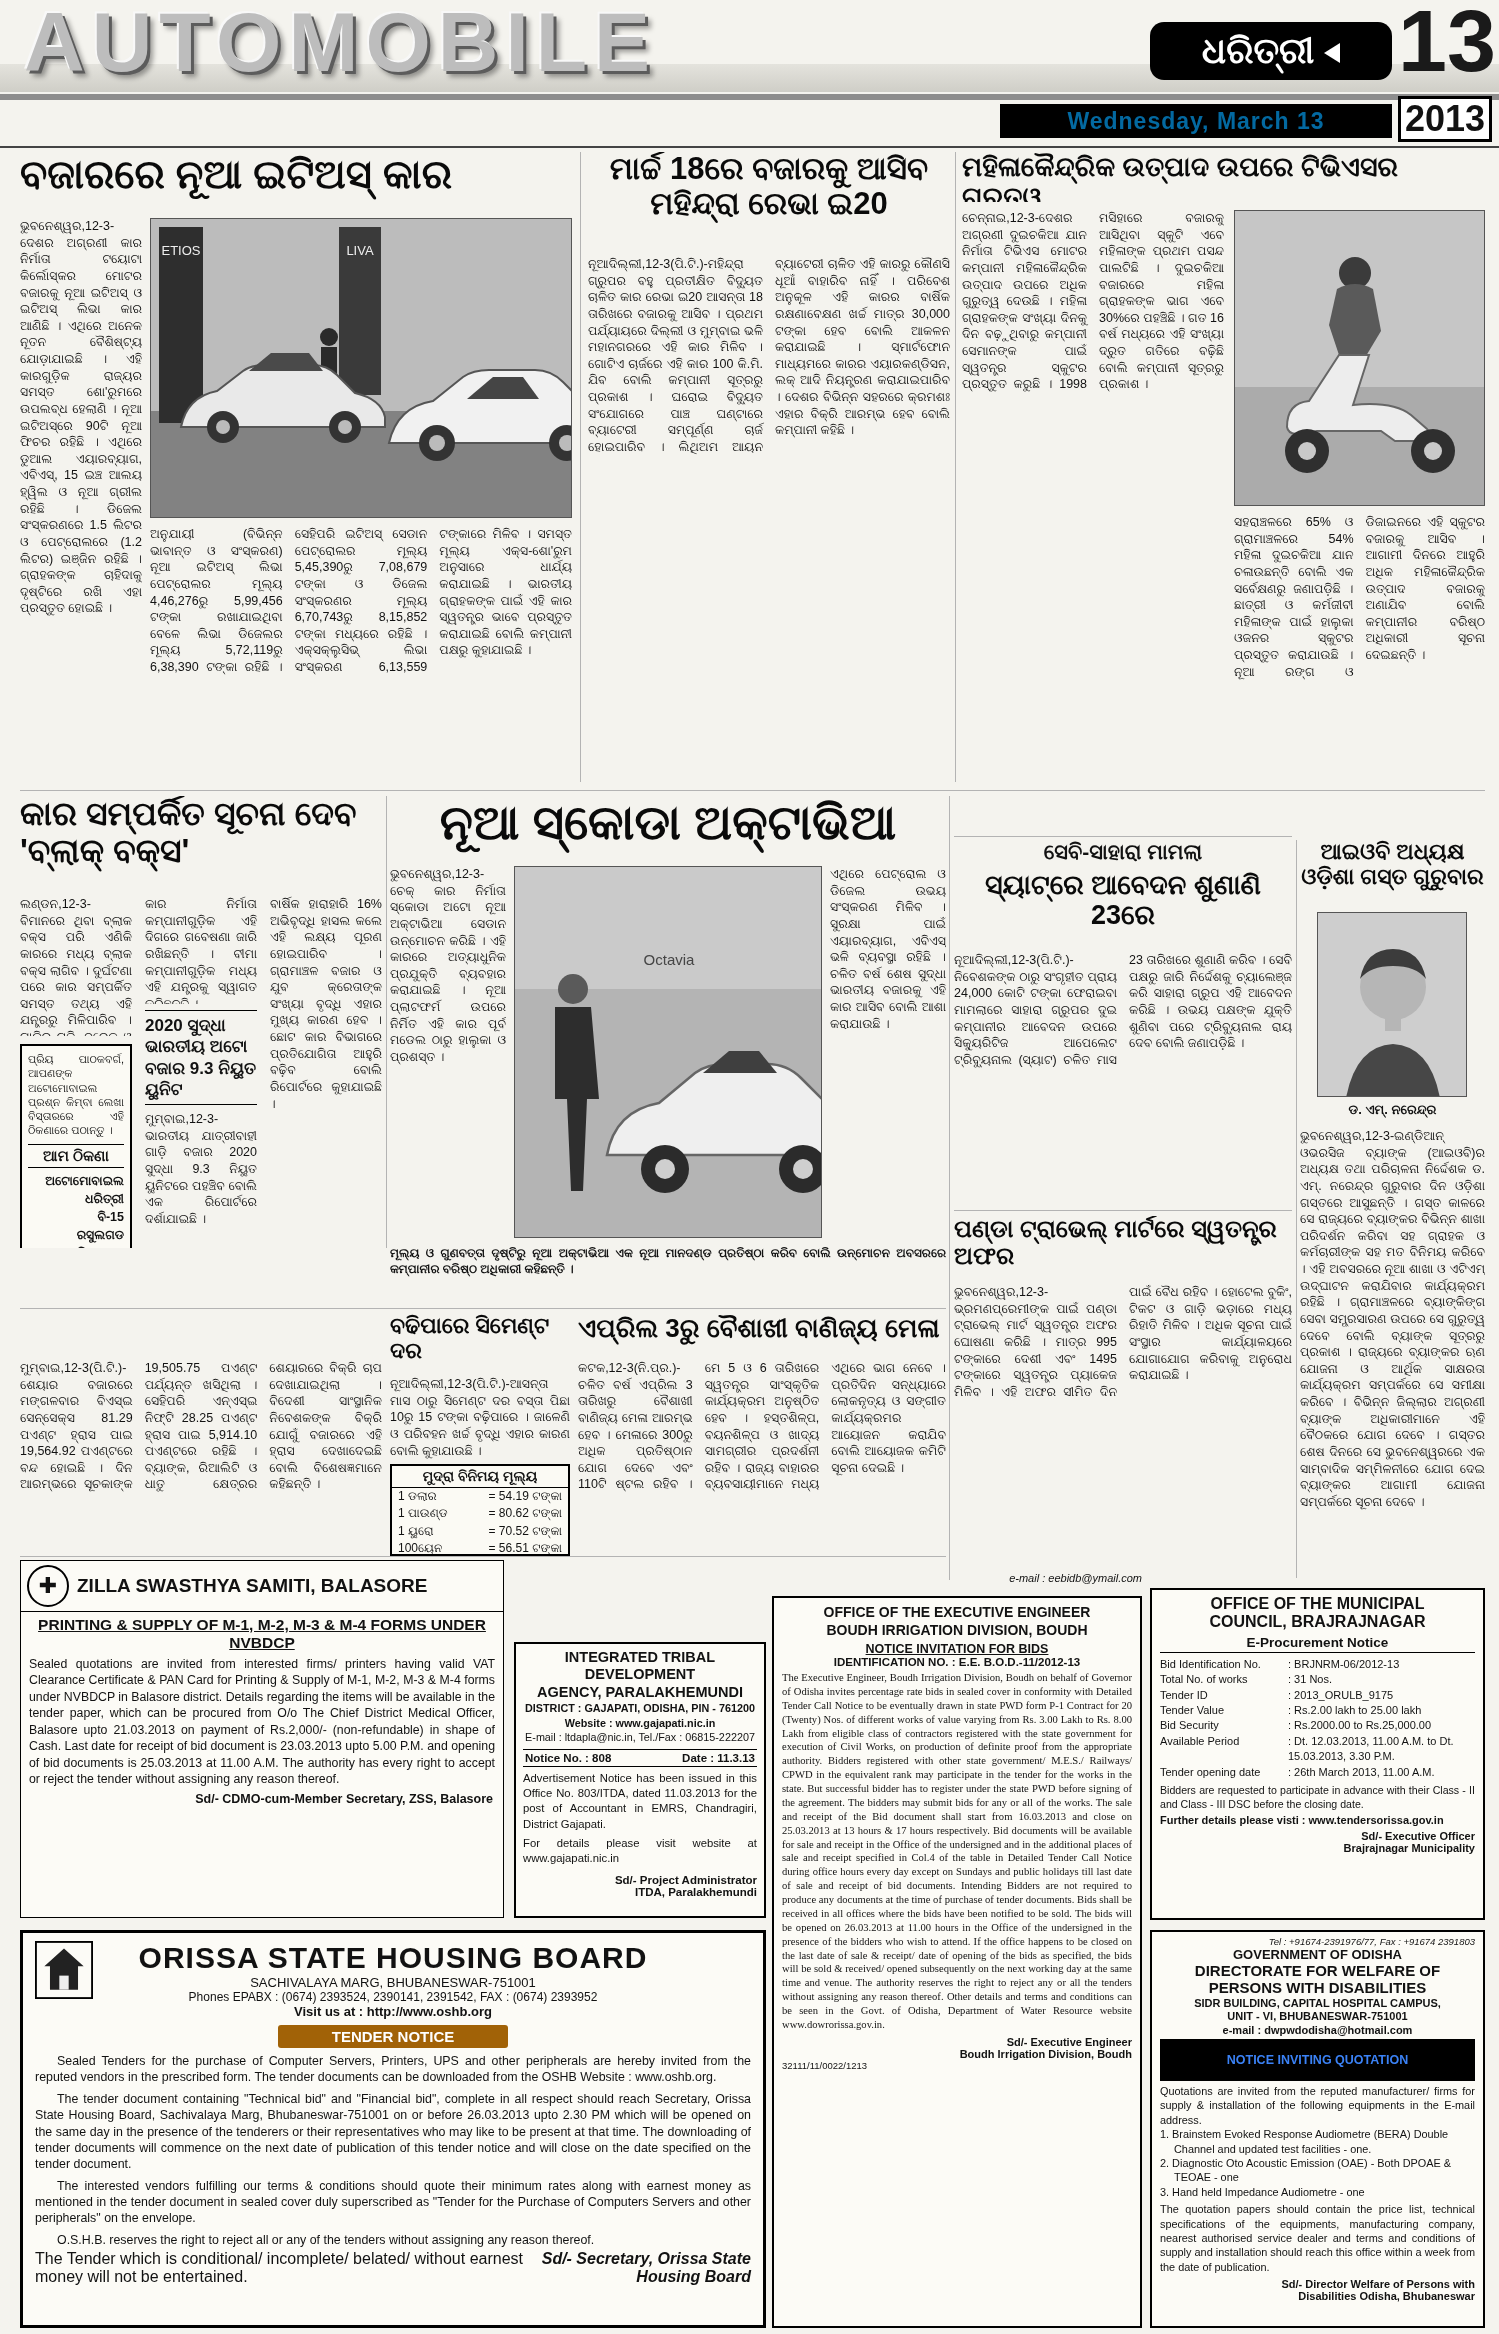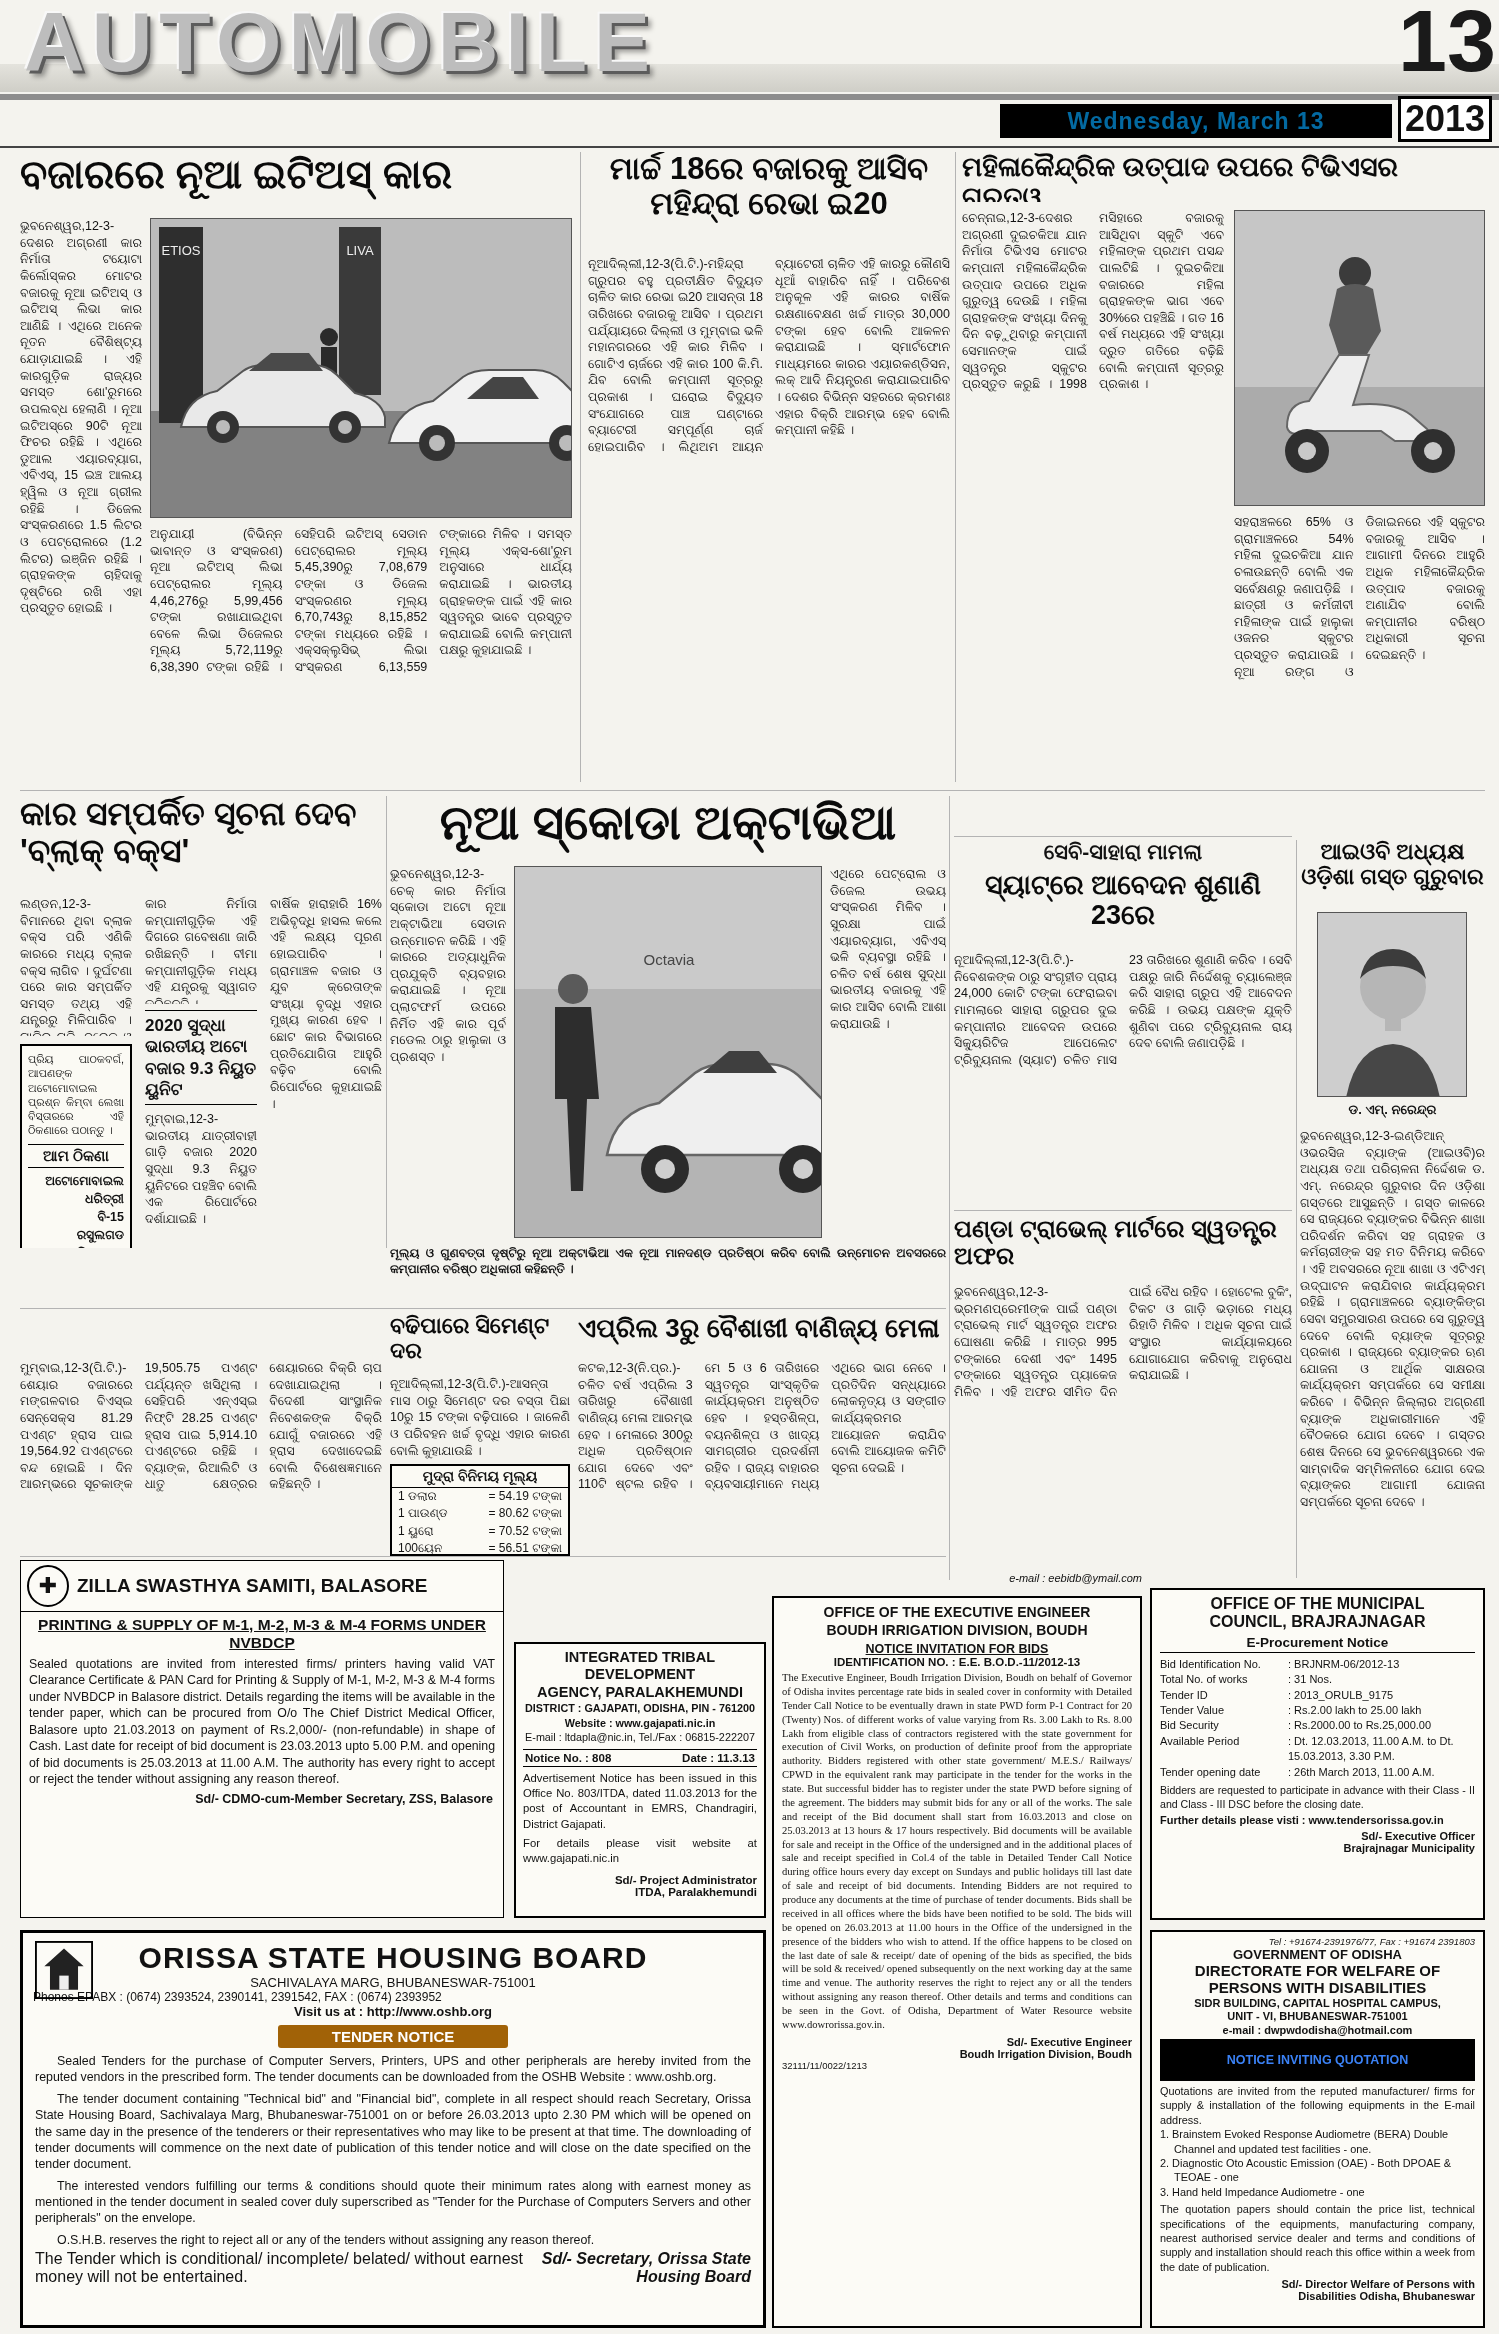--- a/index.html
+++ b/index.html
@@ -98,21 +98,21 @@
   .mlab { width:128px; flex:none; }
   .mval { flex:1; }
   .mnote { font-size:10.6px; line-height:1.3; text-align:justify; margin-top:4px; }
   .mweb { font-size:11px; font-weight:bold; margin-top:3px; }
 
   
   .oshb { border:3px solid #000; }
   .ohead { position:relative; padding:8px 10px 2px; }
   .oorg { font-size:30px; font-weight:bold; text-align:center; letter-spacing:1px; }
   .oaddr { font-size:13px; text-align:center; }
-  .ophone { font-size:12px; }
+  .ophone { font-size:12px; text-align:center; }
   .oweb { font-size:13px; font-weight:bold; text-align:center; }
   .otn { width:230px; margin:4px auto; background:#a16207; color:#fff; font-weight:bold;
     font-size:15px; text-align:center; padding:3px 0; border-radius:3px; }
   .opara { font-size:12.4px; line-height:1.32; text-align:justify; padding:0 12px; margin-top:5px; text-indent:22px; }
   .ofoot { display:flex; justify-content:space-between; padding:2px 12px; font-size:16px; }
 
   
   .dtel { font-size:9.5px; font-style:italic; text-align:right; }
   .dgov { font-size:13px; font-weight:bold; text-align:center; }
   .dorg { font-size:15px; font-weight:bold; text-align:center; line-height:1.15; }
@@ -126,20 +126,23 @@
   .kicker { font-weight:bold; text-align:center; }
   .capt { font-size:12px; line-height:1.3; text-align:justify; font-weight:bold; overflow:hidden; }
 </style>
 </head>
 <body>
 
 <div id="page">
 
   <div class="mast-band"></div>
   <div class="auto-title">AUTOMOBILE</div>
+  <div class="paper-logo">
+    <span>ଧରିତ୍ରୀ</span><span class="logo-arrow"></span>
+  </div>
   <div class="page-no">13</div>
   <div class="mast-rule"></div>
   <div class="date-bar">Wednesday, March 13</div>
   <div class="year-box">2013</div>
   <div class="head-thin"></div>
 
   <div class="blk" style="left:20px;top:152px;width:552px;height:630px;">
     <div class="hl" style="font-size:40px;height:56px;">ବଜାରରେ ନୂଆ ଇଟିଅସ୍ କାର</div>
     <div class="bt blk" style="left:0;top:66px;width:122px;height:556px;">ଭୁବନେଶ୍ୱର,12-3-ଦେଶର ଅଗ୍ରଣୀ କାର ନିର୍ମାତା ଟୟୋଟା କିର୍ଲୋସ୍କର ମୋଟର ବଜାରକୁ ନୂଆ ଇଟିଅସ୍ ଓ ଇଟିଅସ୍ ଲିଭା କାର ଆଣିଛି । ଏଥିରେ ଅନେକ ନୂତନ ବୈଶିଷ୍ଟ୍ୟ ଯୋଡ଼ାଯାଇଛି । ଏହି କାରଗୁଡ଼ିକ ରାଜ୍ୟର ସମସ୍ତ ଶୋ'ରୁମରେ ଉପଲବ୍ଧ ହେଲାଣି । ନୂଆ ଇଟିଅସ୍‌ରେ 90ଟି ନୂଆ ଫିଚର ରହିଛି । ଏଥିରେ ଡୁଆଲ ଏୟାରବ୍ୟାଗ, ଏବିଏସ୍, 15 ଇଞ୍ଚ ଆଲୟ ହ୍ୱିଲ ଓ ନୂଆ ଗ୍ରୀଲ ରହିଛି । ଡିଜେଲ ସଂସ୍କରଣରେ 1.5 ଲିଟର ଓ ପେଟ୍ରୋଲରେ (1.2 ଲିଟର) ଇଞ୍ଜିନ ରହିଛି । ଗ୍ରାହକଙ୍କ ଚାହିଦାକୁ ଦୃଷ୍ଟିରେ ରଖି ଏହା ପ୍ରସ୍ତୁତ ହୋଇଛି ।</div>
     <div class="blk photo" style="left:130px;top:66px;width:422px;height:300px;">

